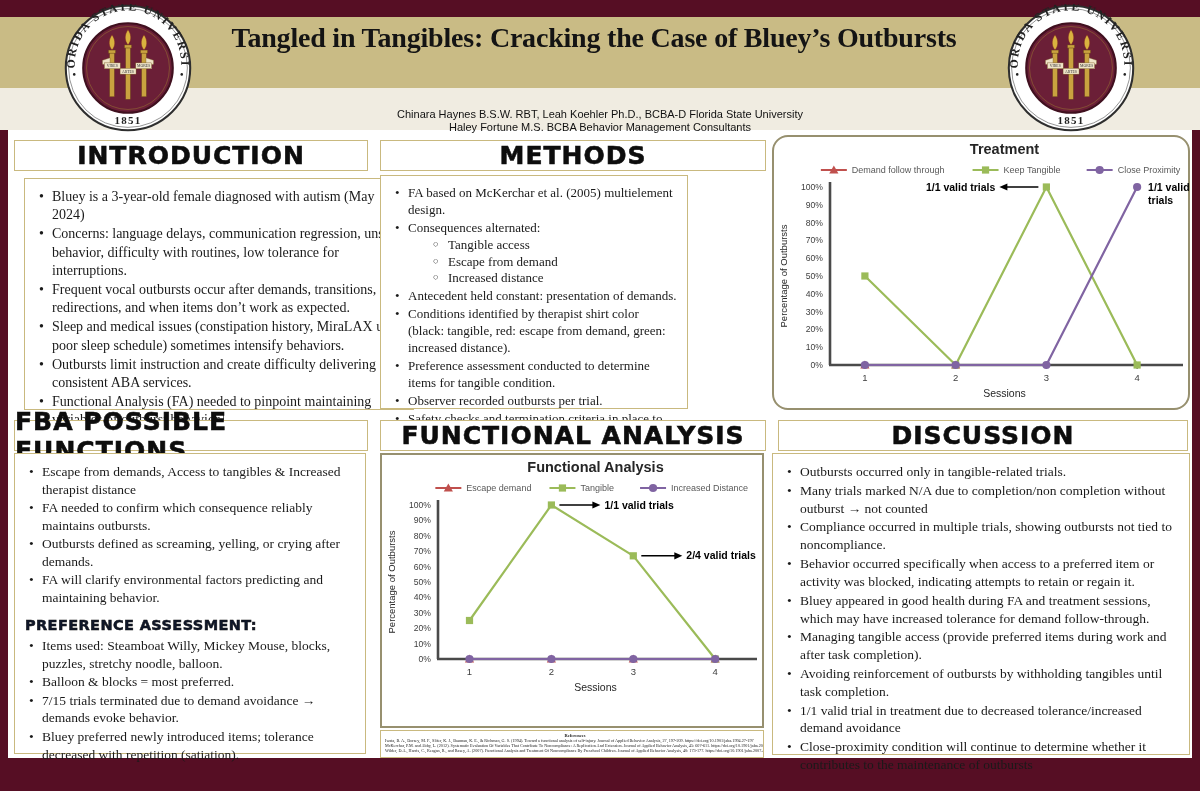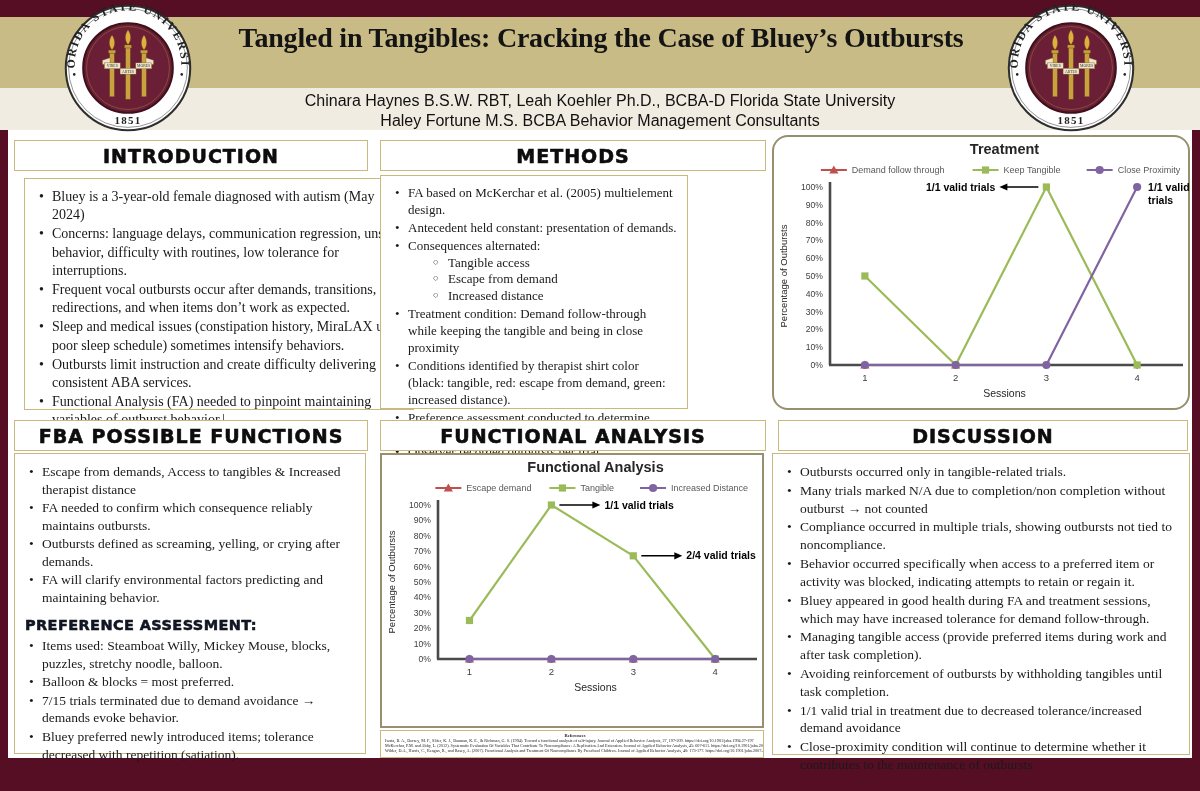--- a/index.html
+++ b/index.html
@@ -5,29 +5,29 @@
   html,body{margin:0;padding:0;background:#333;}
   .poster{position:relative;width:1200px;height:791px;background:#ffffff;overflow:hidden;
           font-family:"Liberation Serif",serif;color:#1a1a1a;}
   .abs{position:absolute;}
   
   .strip-top{left:0;top:0;width:1200px;height:17px;background:#560E24;}
   .band-tan{left:0;top:17px;width:1200px;height:71px;background:#C9BB85;}
   .band-cream{left:0;top:88px;width:1200px;height:42px;background:#F0ECE1;}
   .side-border{top:130px;width:8px;height:628px;background:#560E24;}
   .strip-bottom{left:0;top:758px;width:1200px;height:33px;background:#560E24;}
-  .poster-title{left:216px;top:22px;width:770px;text-align:center;
+  .poster-title{left:209px;top:22px;width:770px;text-align:center;
       font-family:"Liberation Serif",serif;font-weight:bold;font-size:28px;color:#141414;
       letter-spacing:-0.2px;white-space:nowrap;}
-  .authors{left:200px;top:91px;width:800px;text-align:center;
-      font-family:"Liberation Sans",sans-serif;font-size:16px;color:#111;line-height:1.22;}
+  .authors{left:200px;top:108px;width:800px;text-align:center;
+      font-family:"Liberation Sans",sans-serif;font-size:11px;color:#111;line-height:1.22;}
   .seal{width:128px;height:128px;}
   
   .hdr-box{background:#fff;border:1.5px solid #C9B97F;display:flex;align-items:center;justify-content:center;}
-  .hdr-text{font-family:"DejaVu Sans",sans-serif;font-weight:900;font-size:19px;color:#0d0d0d;
+  .hdr-text{font-family:"DejaVu Sans",sans-serif;font-weight:900;font-size:25px;color:#0d0d0d;
       letter-spacing:1px;-webkit-text-stroke:0.6px #0d0d0d;}
   .body-box{background:#fff;border:1.5px solid #C9B97F;box-sizing:border-box;}
   .chart-box{background:#fff;border:2.5px solid #97906F;box-sizing:border-box;overflow:visible;}
   .chart-box svg{display:block;overflow:visible;}
   
   ul.blist{list-style:none;margin:0;padding:0;}
   ul.blist>li{position:relative;padding-left:17px;margin-bottom:1px;}
   ul.blist>li::before{content:"\2022";position:absolute;left:4px;}
   ul.blist ul.sub{list-style:none;margin:0;padding:0;}
   ul.blist ul.sub>li{position:relative;margin-left:40px;padding-left:0;}
@@ -155,27 +155,26 @@
         <li>Bluey preferred newly introduced items; tolerance decreased with repetition (satiation).</li>
       </ul>
   </div>
 
   <div class="abs hdr-box" style="left:380px;top:140px;width:384px;height:29px;">
     <span class="hdr-text">METHODS</span>
   </div>
   <div class="abs body-box pad txt-methods" style="left:380px;top:175px;width:308px;height:234px;">
     <ul class="blist">
         <li>FA based on McKerchar et al. (2005) multielement design.</li>
-        <li>Antecedent held constant: presentation of demands.</li>
         <li>Consequences alternated:<ul class="sub">
             <li>Tangible access</li>
             <li>Escape from demand</li>
             <li>Increased distance</li>
           </ul></li>
-        <li>Treatment condition: Demand follow-through while keeping the tangible and being in close proximity</li>
+        <li>Antecedent held constant: presentation of demands.</li>
         <li>Conditions identified by therapist shirt color (black: tangible, red: escape from demand, green: increased distance).</li>
         <li>Preference assessment conducted to determine items for tangible condition.</li>
         <li>Observer recorded outbursts per trial.</li>
         <li>Safety checks and termination criteria in place to prevent harm</li>
       </ul>
   </div>
 
   <div class="abs hdr-box" style="left:380px;top:420px;width:384px;height:29px;">
     <span class="hdr-text">FUNCTIONAL ANALYSIS</span>
   </div>

